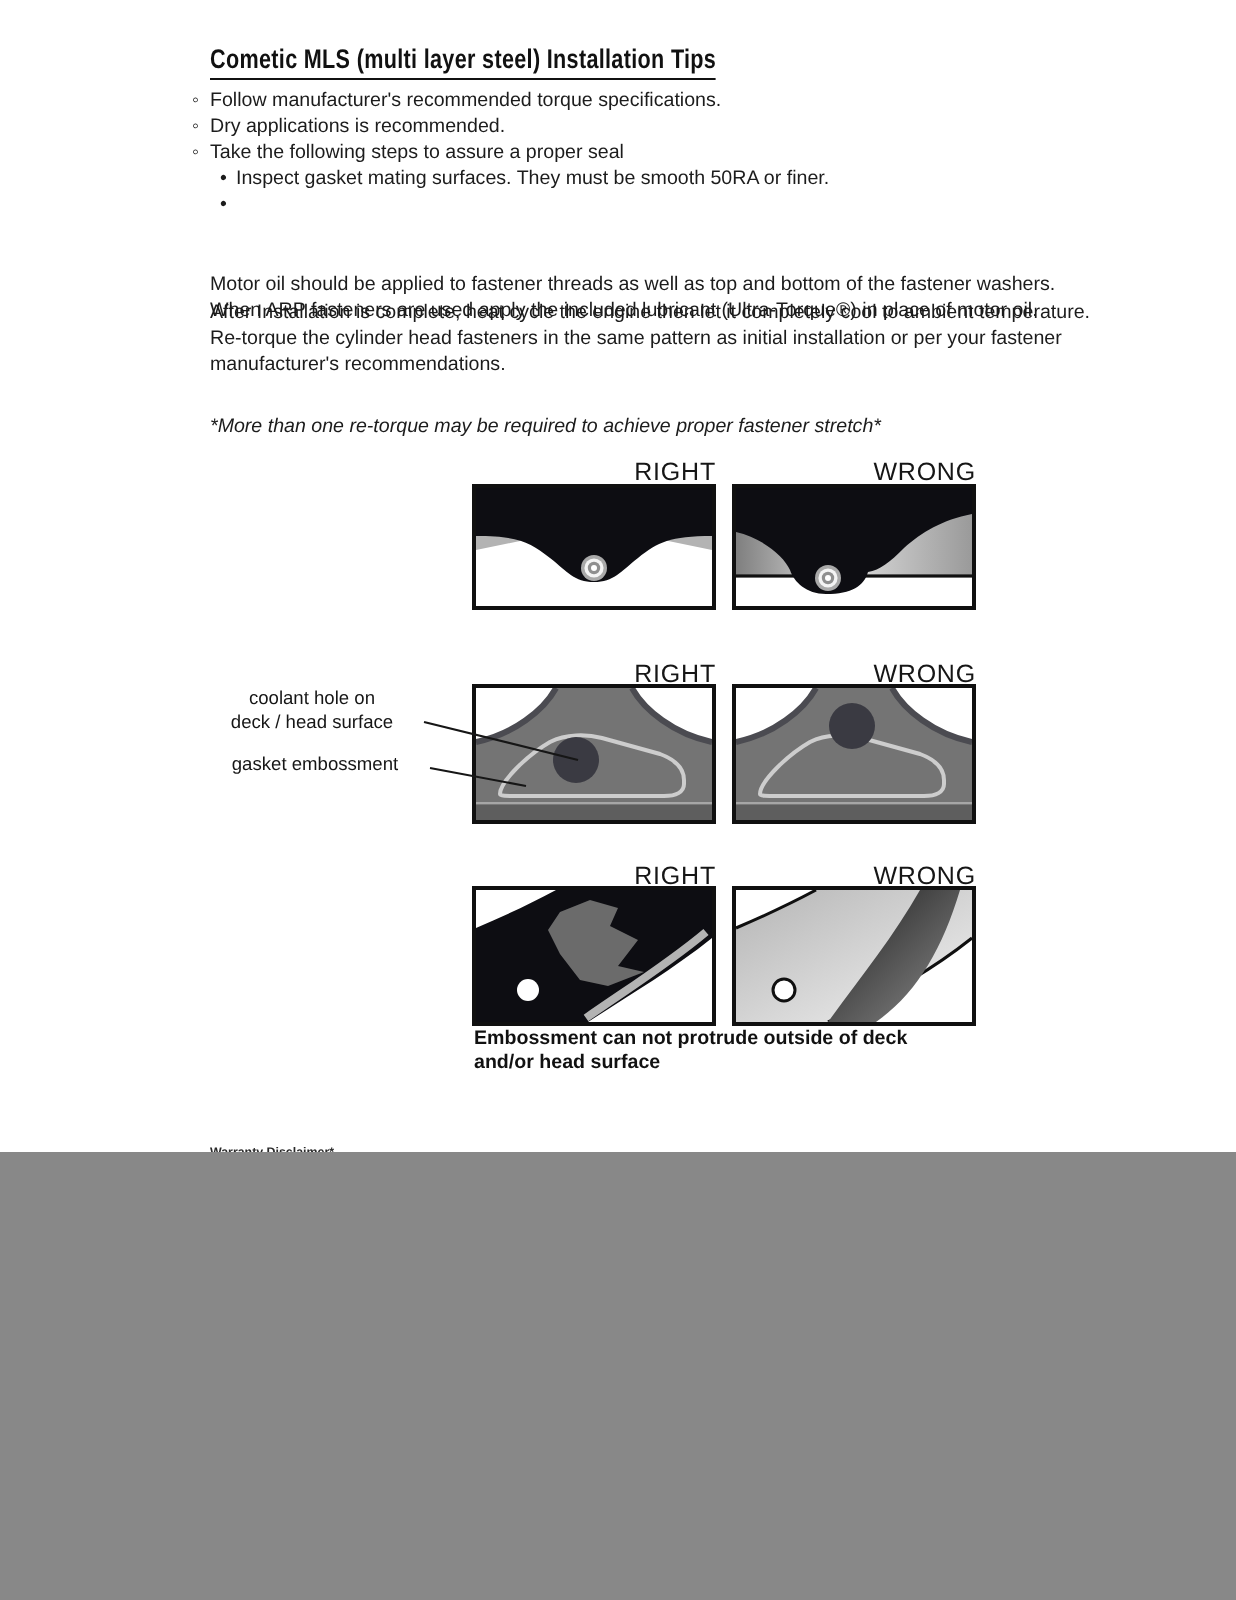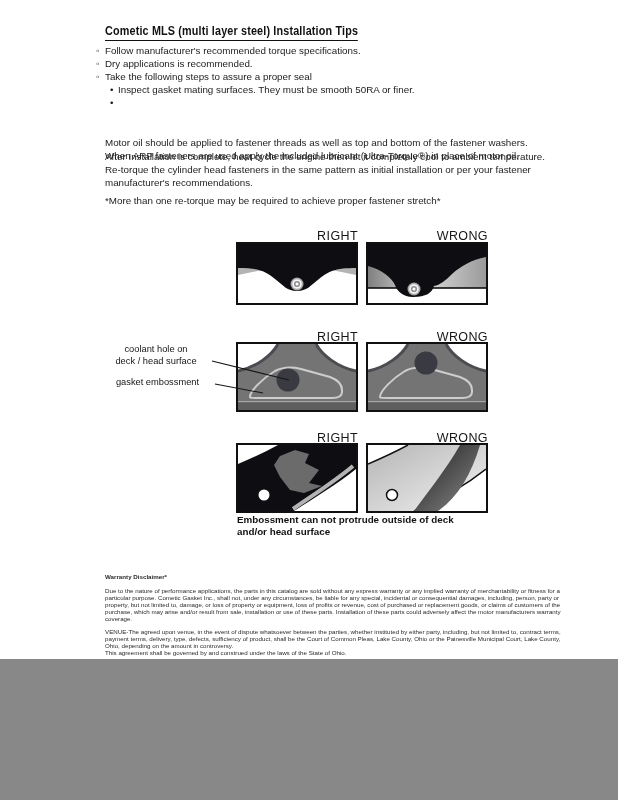--- a/index.html
+++ b/index.html
@@ -1,17 +1,17 @@
 <!DOCTYPE html>
 <html><head>
 <meta charset="utf-8">
 <style>
   html,body{margin:0;padding:0;background:#888;}
   .page{
-    position:relative;width:618px;height:659px;background:#fff;
+    position:relative;width:618px;height:576px;background:#fff;
     font-family:"Liberation Sans","DejaVu Sans",sans-serif;color:#1f1f1f;
     overflow:hidden;margin:0 auto;
   }
   .abs{position:absolute;}
   
   .title{left:105px;top:21px;white-space:nowrap;}
   .title span{
     display:inline-block;font-size:13.5px;font-weight:bold;color:#111;
     border-bottom:1.6px solid #111;padding-bottom:2px;
     transform:scaleX(.80);transform-origin:left top;letter-spacing:.2px;
@@ -22,21 +22,21 @@
   .tip .mk{width:9px;flex:0 0 9px;text-align:left;}
   .tip.lv2{margin-left:14px;}
   .tip.lv2 .mk{width:8px;flex:0 0 8px;}
   
   .diesel-h{left:105px;top:118px;white-space:nowrap;}
   .diesel-h span{display:inline-block;font-size:11.5px;font-weight:bold;color:#111;
     transform:scaleX(.86);transform-origin:left top;}
   .para{left:105px;width:444px;font-size:9.8px;line-height:13px;color:#1c1c1c;}
   .p1{top:136px;}
   .p2{top:150px;}
-  .p3{top:194px;}
+  .p3{top:207px;font-style:italic;}
   
   .fig-h{width:122px;text-align:right;font-size:12.5px;color:#161616;letter-spacing:.4px;}
   .cap{left:237px;width:300px;font-weight:bold;font-size:9.8px;line-height:12px;color:#111;white-space:pre-line;}
   
   .diag{border:2px solid #101010;background:#fff;box-sizing:border-box;}
   .diag svg{display:block;width:100%;height:100%;}
   .d-r1{width:122px;height:63px;}
   .d-r23{width:122px;height:70px;}
   
   .callout{font-size:9.3px;line-height:11.5px;color:#161616;text-align:center;white-space:pre-line;}

